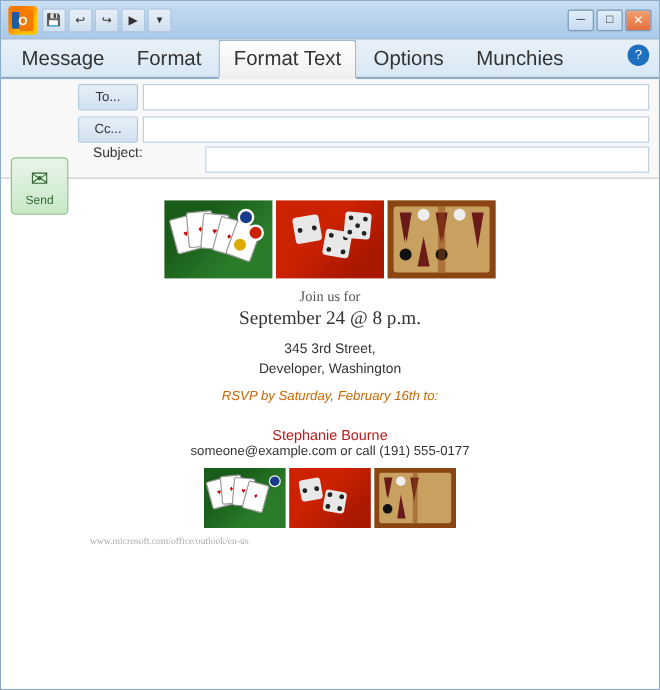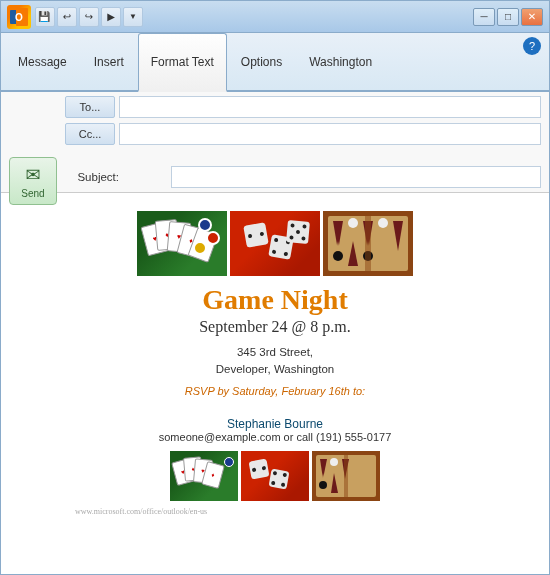--- a/index.html
+++ b/index.html
@@ -89,22 +89,22 @@
     .ribbon {
       background: linear-gradient(to bottom, #e8f0f8, #d8e8f4);
       border-bottom: 2px solid #8aabca;
     }
     .ribbon-tabs {
       display: flex;
       padding: 0 60px 0 4px;
       gap: 1px;
     }
     .ribbon-tab {
-      padding: 21px 12px;
-      font-size: 12px;
+      padding: 5px 12px;
+      font-size: 17px;
       color: #333;
       cursor: pointer;
       border: 1px solid transparent;
       border-bottom: none;
       border-radius: 3px 3px 0 0;
       background: transparent;
     }
     .ribbon-tab.active {
       background: linear-gradient(to bottom, #fefefe, #f0f0f0);
       border-color: #8aabca;
@@ -121,21 +121,20 @@
       background: #1e6fc0;
       color: white;
       font-size: 11px;
       display: flex;
       align-items: center;
       justify-content: center;
       cursor: pointer;
     }
     .email-row {
       display: flex;
-      align-items: center;
       margin-bottom: 3px;
       gap: 4px;
     }
     .email-row:last-child { margin-bottom: 0; }
     .field-btn {
       width: 50px;
       height: 22px;
       background: linear-gradient(to bottom, #e8f0f8, #d0e0f0);
       border: 1px solid #b0c8e0;
       border-radius: 2px;
@@ -332,21 +331,21 @@
     }
     .rsvp-section {
       font-size: 11px;
       color: #cc6600;
       margin: 6px 0 20px;
       font-family: Arial, sans-serif;
       font-style: italic;
     }
     .contact-name {
       font-size: 12px;
-      color: #0c4a6e;
+      color: #b91c1c;
       font-family: Arial, sans-serif;
     }
     .contact-email {
       font-size: 11px;
       color: #333;
       font-family: Arial, sans-serif;
     }
 
     
     .bottom-image-row {
@@ -392,24 +391,24 @@
     <div class="title-bar-right">
       <div class="win-btn">─</div>
       <div class="win-btn">□</div>
       <div class="win-btn close">✕</div>
     </div>
   </div>
 
   <div class="ribbon" style="position:relative;">
     <div class="ribbon-tabs">
       <div class="ribbon-tab">Message</div>
-      <div class="ribbon-tab">Insert</div>
+      <div class="ribbon-tab">Format</div>
       <div class="ribbon-tab active">Format Text</div>
       <div class="ribbon-tab">Options</div>
-      <div class="ribbon-tab">Washington</div>
+      <div class="ribbon-tab">Munchies</div>
     </div>
     <div class="ribbon-help" style="position:absolute; right:8px; top:4px;">?</div>
   </div>
 
   <div style="position:relative; background:#f8f8f8; padding:4px 8px; border-bottom:1px solid #ccc;">
 
     <div class="send-area">
       <div class="send-icon">✉</div>
       <span>Send</span>
     </div>
@@ -417,21 +416,21 @@
     <div class="email-row" style="padding-left:56px;">
       <div class="field-btn">To...</div>
       <input class="email-input" type="text" value="" style="">
     </div>
 
     <div class="email-row" style="padding-left:56px; margin-top:5px;">
       <div class="field-btn">Cc...</div>
       <input class="email-input" type="text" value="" style="">
     </div>
 
-    <div class="email-row" style="padding-left:56px; margin-top:21px;gap:48px;">
+    <div class="email-row" style="padding-left:56px; margin-top:3px;gap:48px;">
       <span class="subject-label">Subject:</span>
       <input class="email-input" type="text" style="margin-left: 4px;" value="">
     </div>
   </div>
 
   <div class="email-body">
     <div class="content-wrapper">
 
       <div class="image-row">
 
@@ -503,21 +502,21 @@
             <circle cx="15" cy="45" r="5" fill="#111"></circle>
             <circle cx="30" cy="12" r="5" fill="#eee"></circle>
             <circle cx="45" cy="45" r="5" fill="#111"></circle>
             <circle cx="60" cy="12" r="5" fill="#eee"></circle>
 
             <rect x="42" y="5" width="6" height="55" fill="#8B4513" opacity="0.5"></rect>
           </svg>
         </div>
       </div>
 
-      <h1 class="game-night-title">Game Night</h1>
+      <p class="join-text">Join us for</p>
       <p class="date-text">September 24 @ 8 p.m.</p>
       <p class="address">345 3rd Street,</p>
       <p class="address">Developer, Washington</p>
       <p class="rsvp-section">RSVP by Saturday, February 16th to:</p>
       <p class="contact-name">Stephanie Bourne</p>
       <p class="contact-email">someone@example.com or call (191) 555-0177</p>
 
       <div class="bottom-image-row">
 
         <div class="img-cards small-img" style="width:68px;height:50px;">

